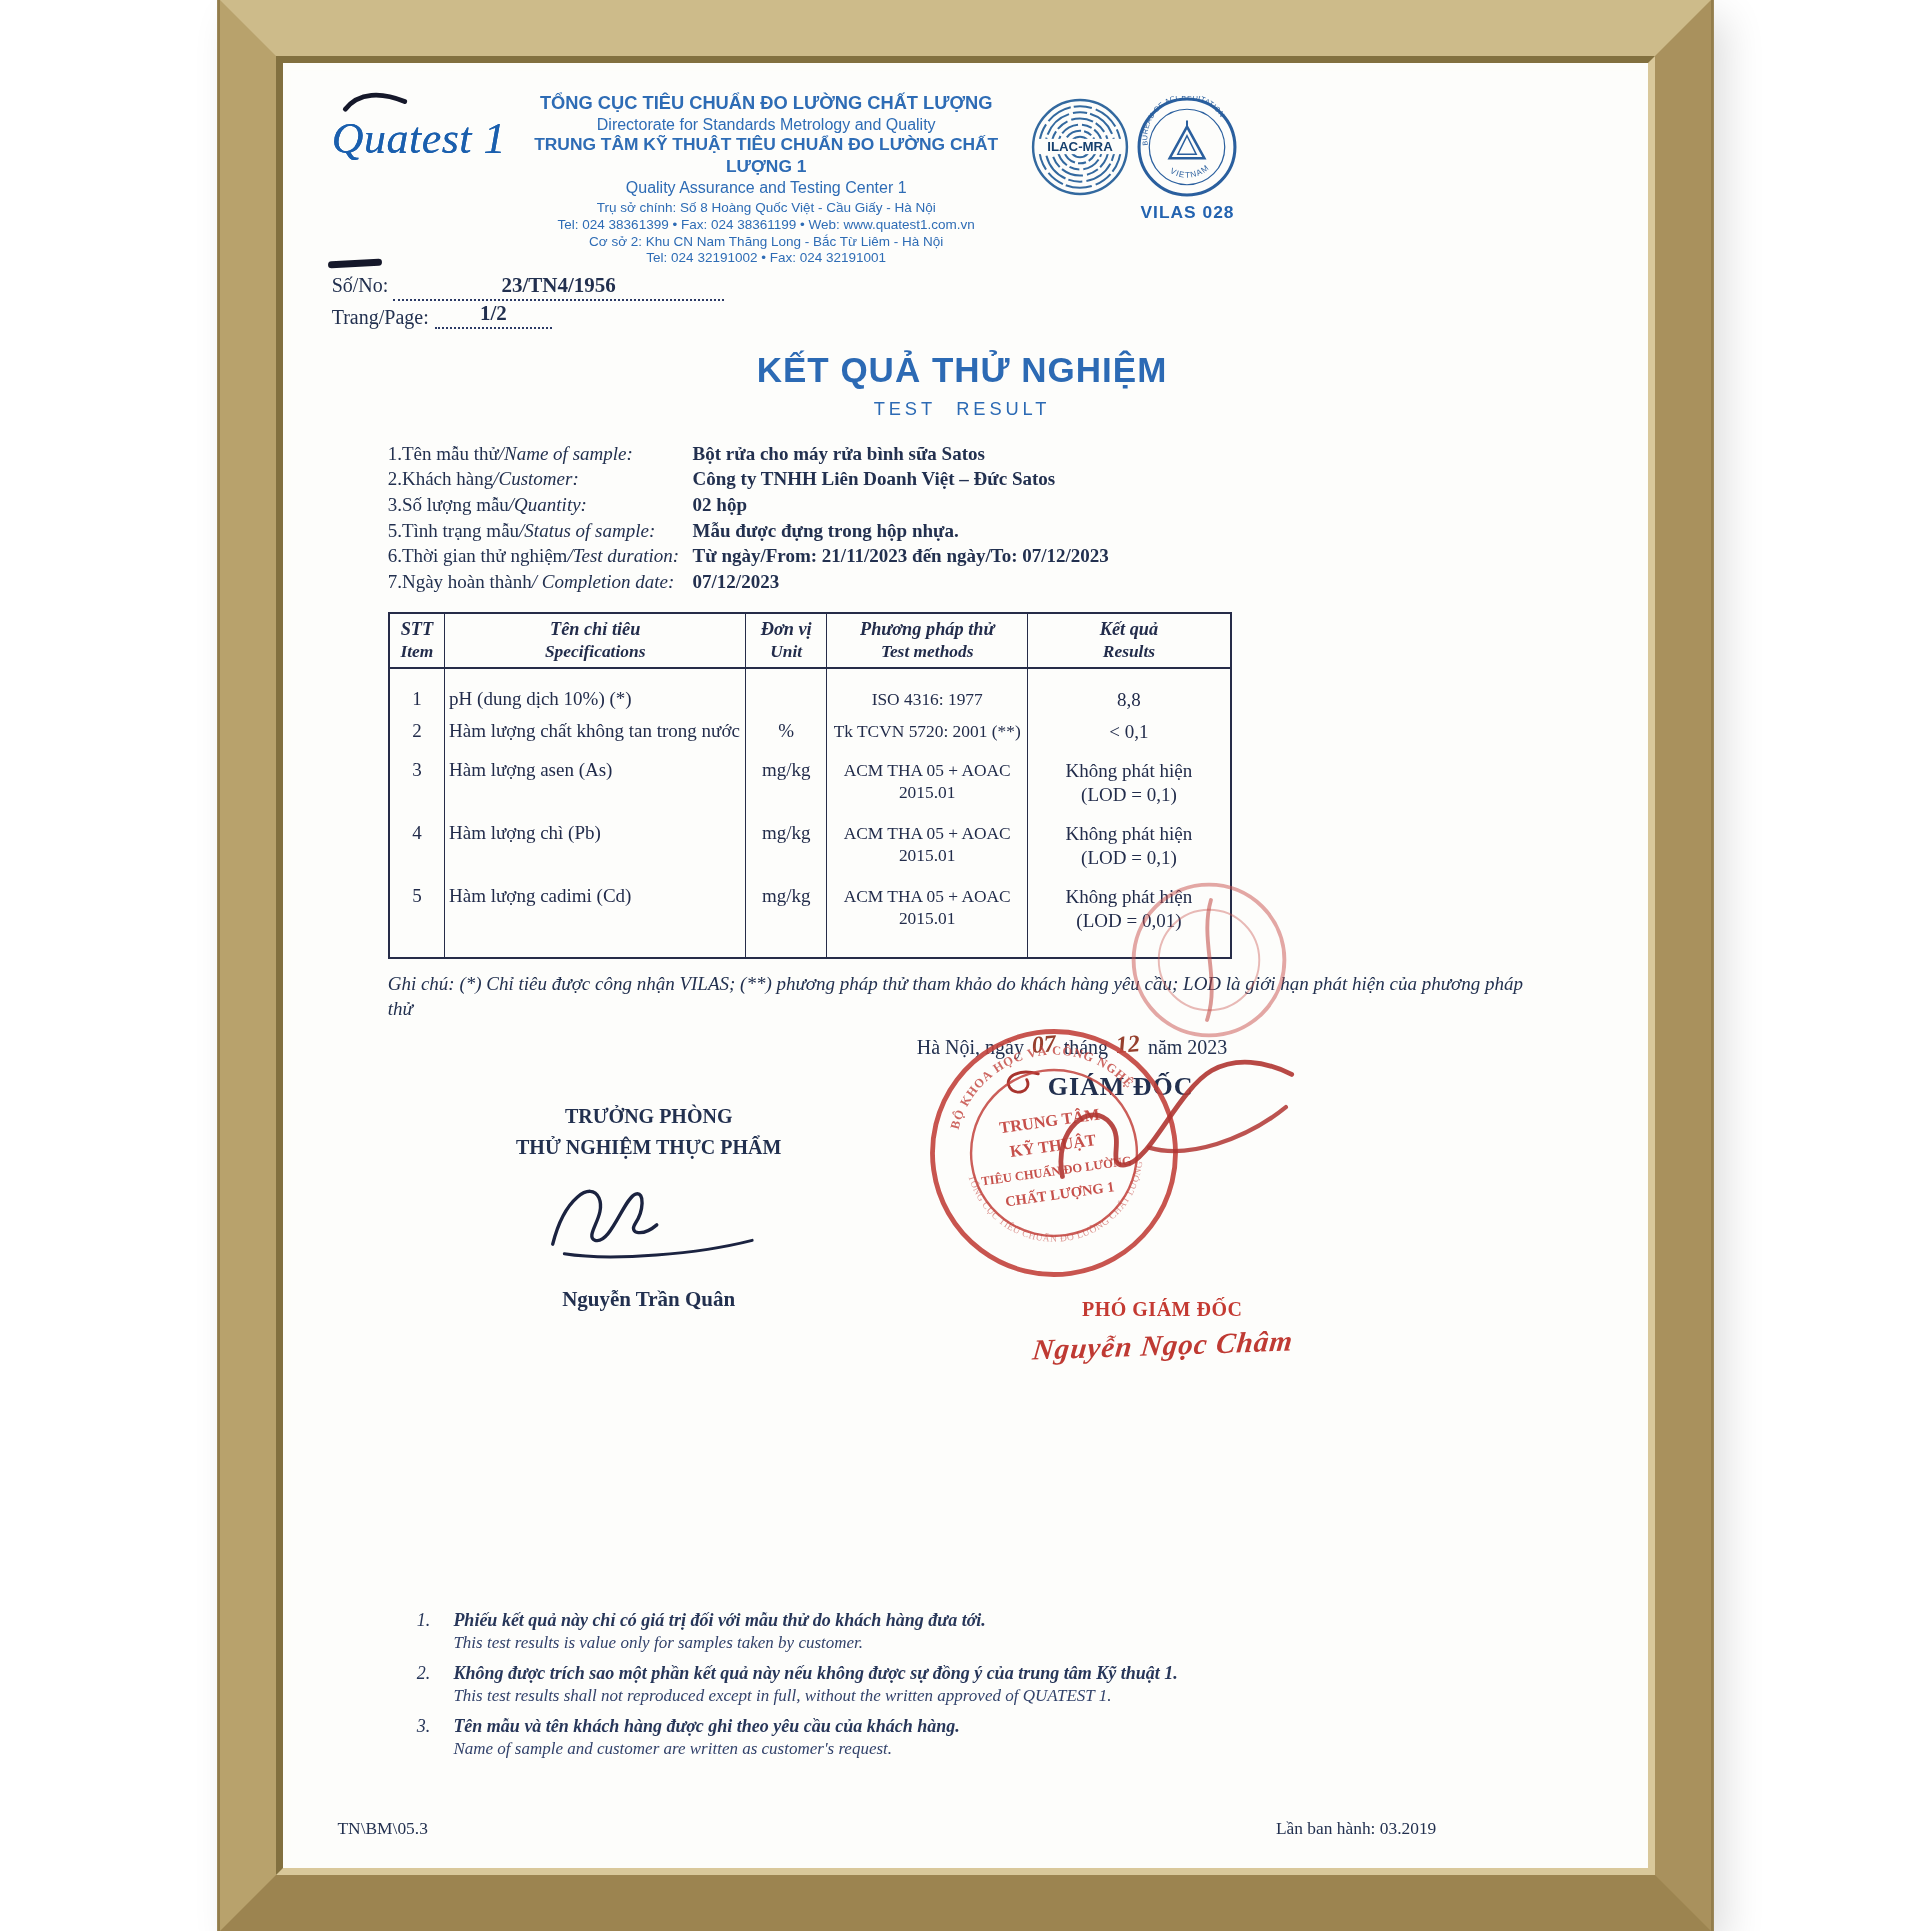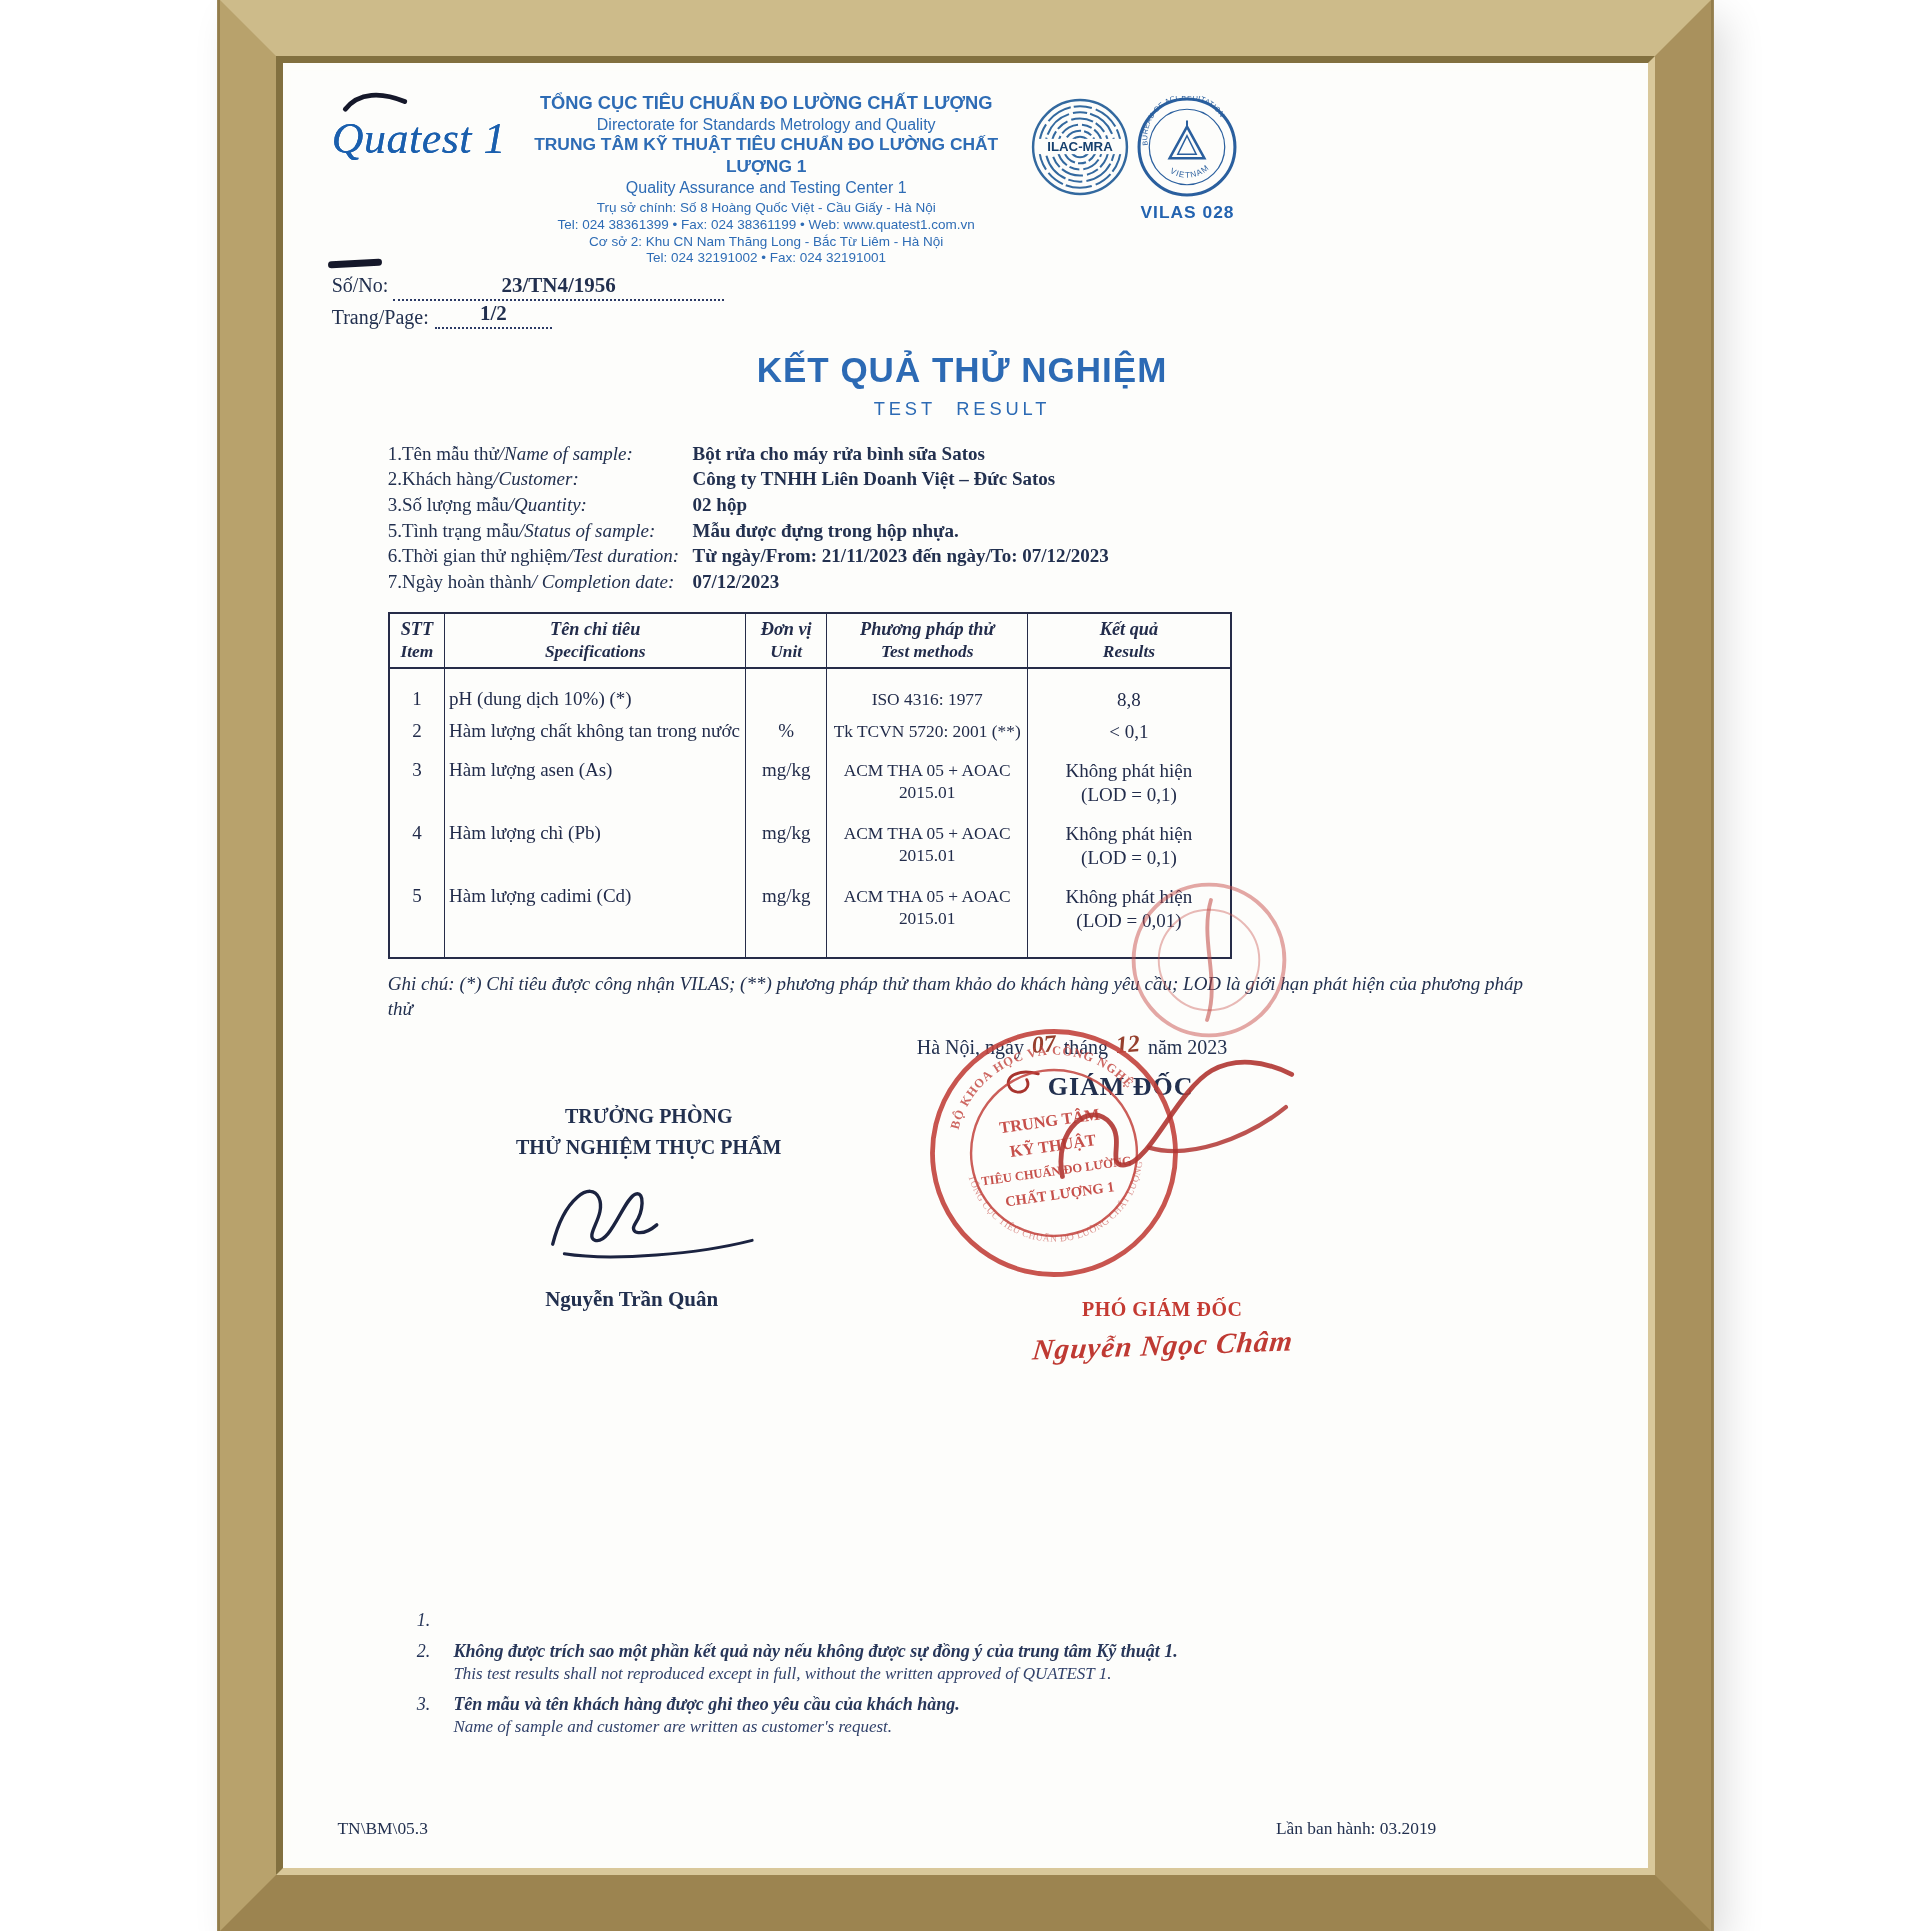--- a/index.html
+++ b/index.html
@@ -75,21 +75,21 @@
   
   .sign-area{position:relative;height:340px;margin-top:3.9px;}
   .date-line{position:absolute;left:585px;top:7.7px;font-size:20px;white-space:nowrap;}
   .hand{display:inline-block;font-style:italic;font-weight:bold;color:#96402e;font-size:24px;
         transform:rotate(-5deg) translateY(-1.9px);padding:0 2.9px;}
   .director-title{position:absolute;left:716px;top:46px;font-weight:bold;font-size:26px;letter-spacing:1px;}
   .paraph{position:absolute;left:668px;top:42px;}
   .left-title{position:absolute;left:153px;top:75px;width:328px;text-align:center;font-weight:bold;
               font-size:20px;line-height:1.55;}
   .left-sign{position:absolute;left:203px;top:143px;}
-  .left-name{position:absolute;left:136px;top:261px;width:328px;text-align:center;font-weight:bold;font-size:21px;}
+  .left-name{position:absolute;left:153px;top:261px;width:328px;text-align:center;font-weight:bold;font-size:21px;}
   .stamp-main{position:absolute;left:587px;top:-7.7px;transform:rotate(-8deg);}
   .stamp-upper{position:absolute;left:790px;top:-153px;}
   .red-sign{position:absolute;left:701px;top:5.8px;}
   .deputy-title{position:absolute;left:676px;top:272px;width:309px;text-align:center;color:#c43a32;
                 font-weight:bold;font-size:20px;letter-spacing:0.5px;}
   .deputy-name{position:absolute;left:657px;top:303px;width:348px;text-align:center;color:#bf3a33;
                font-style:italic;font-weight:bold;font-size:29px;letter-spacing:1px;
                transform:skewX(-8deg) rotate(-2deg);}
   
   .footer-notes{margin:243px 0 0 85px;font-style:italic;font-size:18px;line-height:1.3;color:#273659;}
@@ -365,20 +365,24 @@
             <path d="M 120,120 C 160,132 220,112 262,78" stroke="#b03531" stroke-width="4.5" fill="none" opacity="0.85" stroke-linecap="round"></path>
           </svg>
 
           <div class="deputy-title">PHÓ GIÁM ĐỐC</div>
           <div class="deputy-name">Nguyễn Ngọc Châm</div>
         </div>
 
         <div class="footer-notes">
           <div class="fn-row">
             <div class="fn-num">1.</div>
+            <div>
+              <div class="fn-vi">Phiếu kết quả này chỉ có giá trị đối với mẫu thử do khách hàng đưa tới.</div>
+              <div class="fn-en">This test results is value only for samples taken by customer.</div>
+            </div>
           </div>
           <div class="fn-row">
             <div class="fn-num">2.</div>
             <div>
               <div class="fn-vi">Không được trích sao một phần kết quả này nếu không được sự đồng ý của trung tâm Kỹ thuật 1.</div>
               <div class="fn-en">This test results shall not reproduced except in full, without the written approved of QUATEST 1.</div>
             </div>
           </div>
           <div class="fn-row">
             <div class="fn-num">3.</div>

